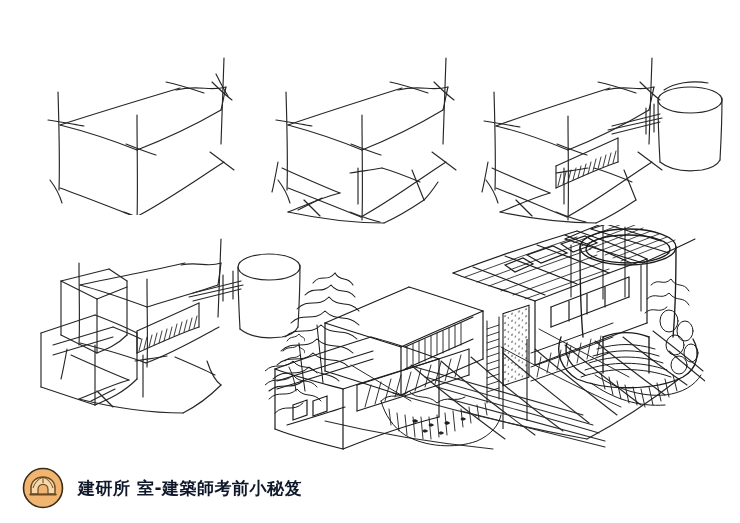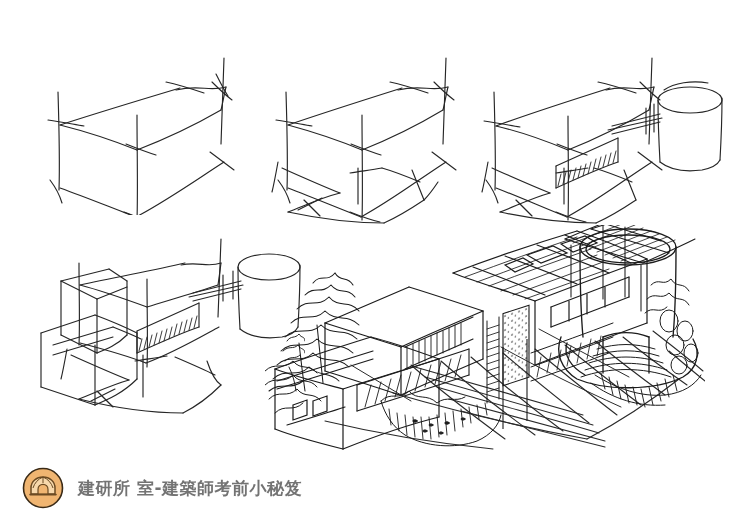--- a/index.html
+++ b/index.html
@@ -15,21 +15,21 @@
     position:absolute;left:0;bottom:0;width:740px;height:70px;
     display:flex;align-items:center;padding-left:22px;box-sizing:border-box;
   }
   .logo-badge{
     width:42px;height:42px;border-radius:50%;
     display:flex;align-items:center;justify-content:center;
     flex:0 0 auto;position:relative;
   }
   .brand-text{
     margin-left:14px;font-size:17px;font-weight:bold;letter-spacing:0.5px;
-    color:#737373;white-space:nowrap;line-height:1;
+    color:#0f172a;white-space:nowrap;line-height:1;
     font-family:"DejaVu Sans","Liberation Sans",sans-serif;
   }
 </style>
 </head>
 <body>
 
 <div class="canvas">
 
   <svg class="sketch-svg" style="left:40px;top:40px;" width="215" height="175" viewBox="0 0 215 175">
     <g fill="none" stroke="#262626" stroke-width="1.15" stroke-linecap="round">

